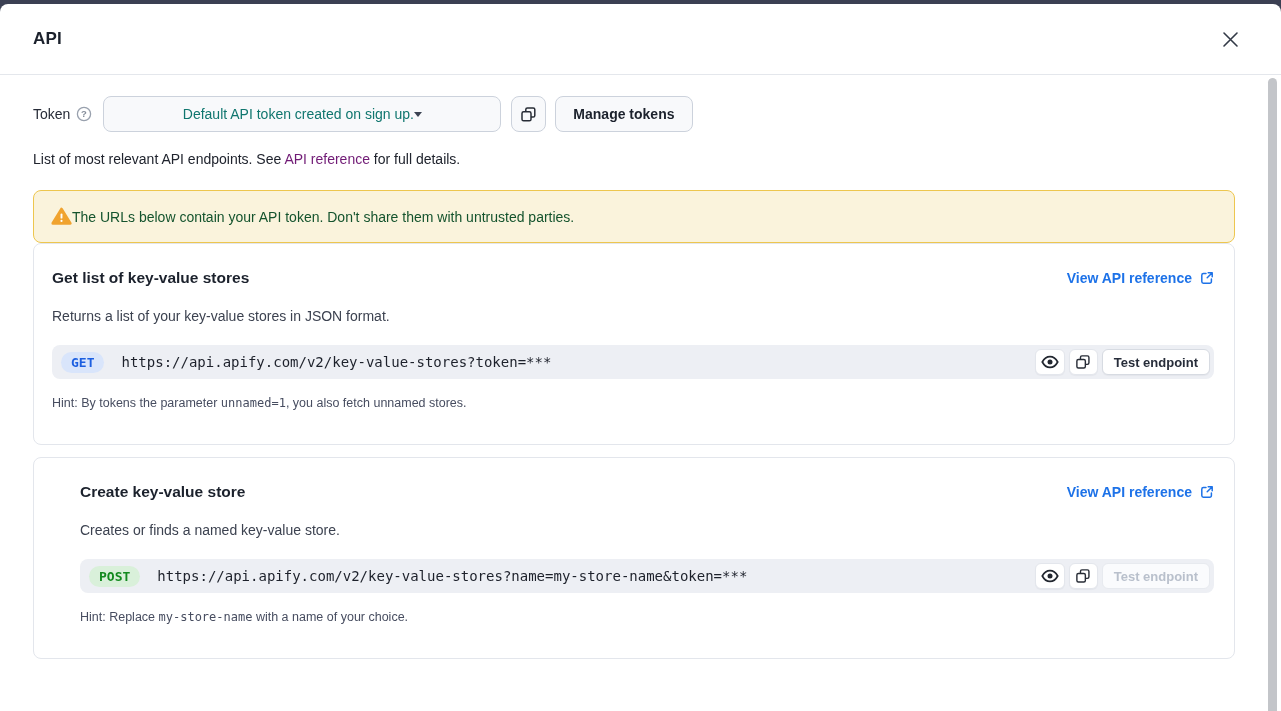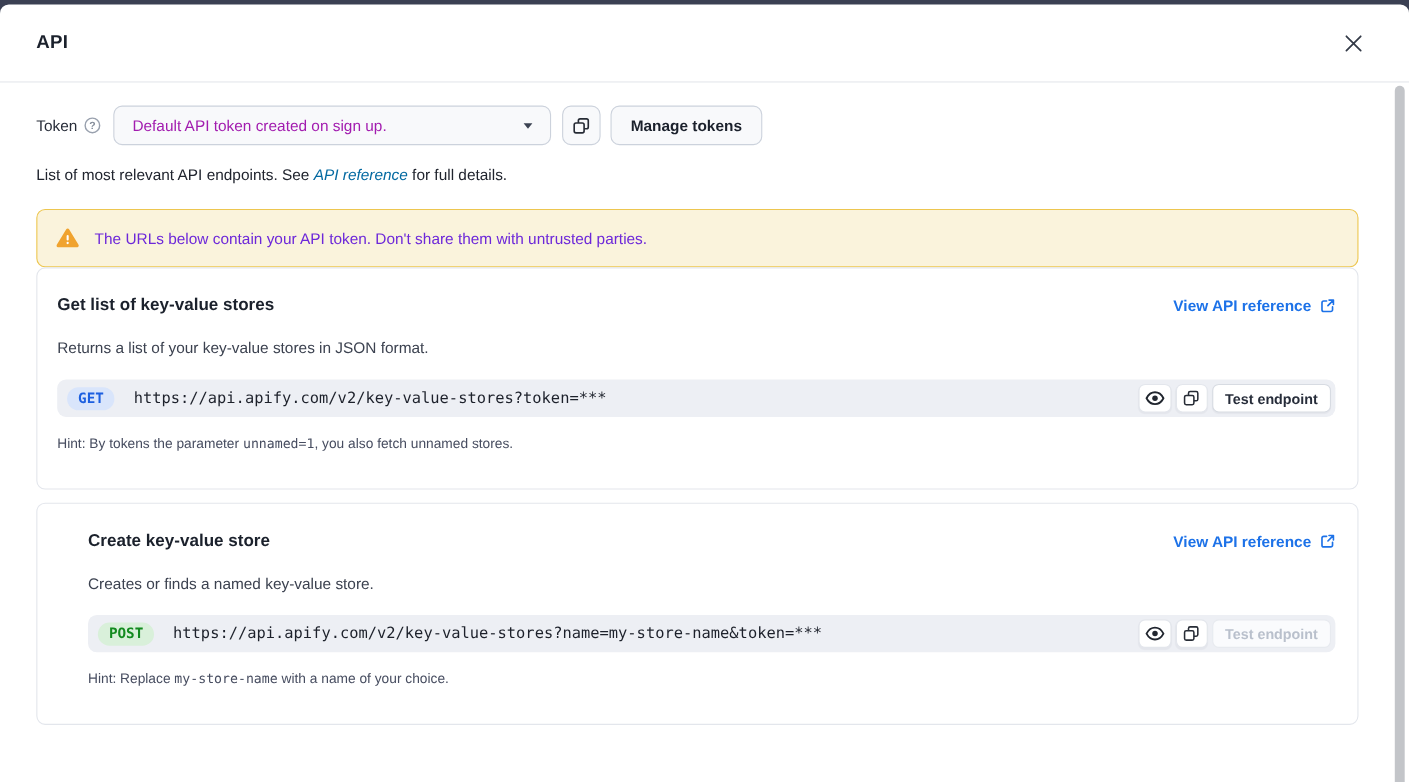--- a/index.html
+++ b/index.html
@@ -35,23 +35,23 @@
 
   .token-row { display: flex; align-items: center; height: 36px; }
   .token-label { font-size: 14px; color: #272c38; margin-right: 6px; }
   .help-icon { display: inline-flex; margin-right: 11px; cursor: pointer; }
 
   .select {
     width: 398px; height: 36px;
     background: #f8f9fb;
     border: 1px solid #ccd2dc;
     border-radius: 8px;
-    display: flex; align-items: center; justify-content: space-between;
+    display: flex; align-items: center; justify-content: center;
     padding: 12px 16px;
-    font-size: 14px; color: #a21caf;
+    font-size: 14px; color: #0f766e;
     cursor: pointer;
   }
   .caret {
     width: 0; height: 0;
     border-left: 4.5px solid transparent;
     border-right: 4.5px solid transparent;
     border-top: 5.5px solid #3c4352;
   }
   .sq-btn {
     width: 35px; height: 36px; margin-left: 10px;
@@ -60,33 +60,33 @@
     cursor: pointer;
   }
   .btn {
     height: 36px; margin-left: 9px; padding: 0 17px;
     background: #f8f9fb; border: 1px solid #ccd2dc; border-radius: 8px;
     font-family: "Liberation Sans", sans-serif;
     font-size: 14px; font-weight: 600; color: #1b212c;
     cursor: pointer;
   }
   .intro { margin-top: 19px; font-size: 14px; color: #20242e; }
-  .intro a { color: #0369a1; text-decoration: none; cursor: pointer; font-style: italic; }
+  .intro a { color: #701a75; text-decoration: none; cursor: pointer; }
 
   
   .warning {
     margin-top: 23px;
     height: 53px;
     display: flex; align-items: center;
     padding: 0 17px;
     background: #faf3dc;
     border: 1px solid #edc64f;
     border-radius: 8px;
   }
-  .warning-text { margin-left: 14px; font-size: 14px; color: #6d28d9; text-align: right; }
+  .warning-text { font-size: 14px; color: #14532d; text-align: right; }
 
   
   .card {
     border: 1px solid #e3e6ec;
     border-radius: 8px;
     padding: 25px 20px 34px 18px;
     background: #fff;
   }
   .card.second { margin-top: 12px; padding-left: 46px; }
   .card-head { display: flex; align-items: center; justify-content: space-between; }

